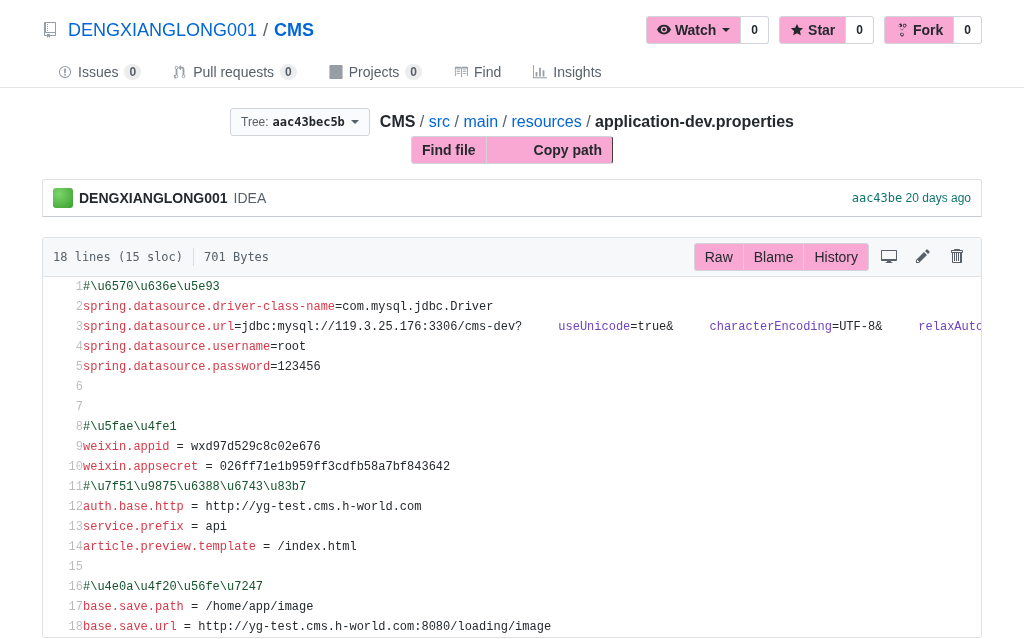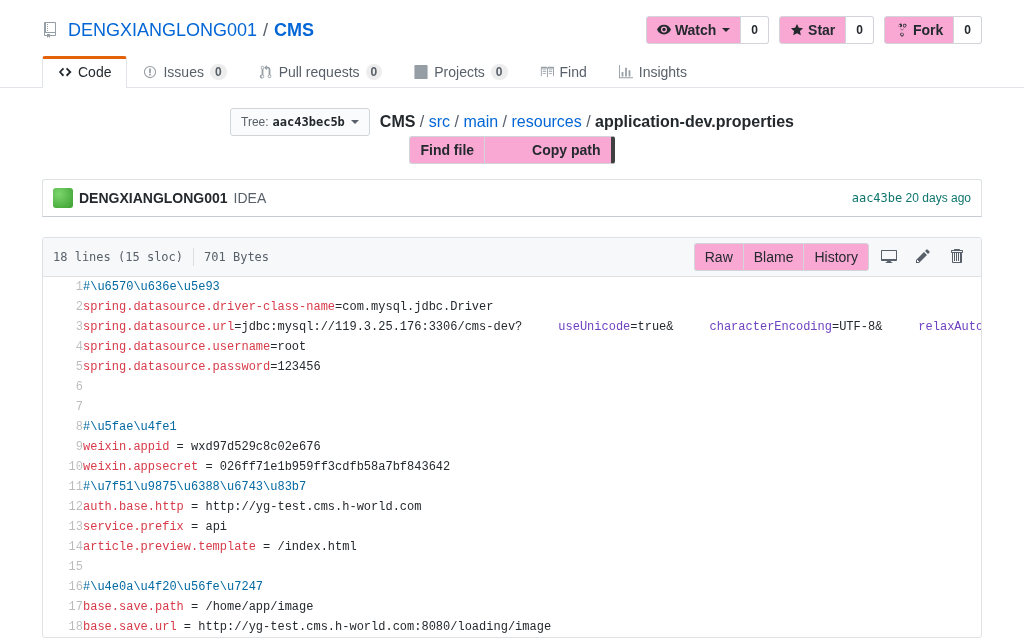--- a/index.html
+++ b/index.html
@@ -35,21 +35,21 @@
   .file-nav { display: flex; align-items: center; justify-content: space-between; margin-top: 20px; margin-bottom: 15px; flex-direction: column; }
   .file-nav-left { display: flex; align-items: center; gap: 10px; }
   .branch-btn { display: inline-flex; align-items: center; gap: 4px; padding: 6px 10px; font-size: 12px; color: #586069; background: #fafbfc; border: 1px solid #d1d5da; border-radius: 3px; cursor: pointer; }
   .branch-btn strong { color: #24292e; font-family: SFMono-Regular, Consolas, Menlo, monospace; }
   .breadcrumb { font-size: 16px; color: #586069; }
   .breadcrumb a { color: #0366d6; text-decoration: none; }
   .breadcrumb strong { color: #24292e; font-weight: 600; }
   .file-nav-right { display: flex; }
   .file-nav-right .btn { border-radius: 0; border-right: none; }
   .file-nav-right .btn:first-child { border-radius: 3px 0 0 3px; }
-  .file-nav-right .btn:last-child { border-radius: 0 3px 3px 0; border-right: 4px solid #404040; padding-left: 47px; }
+  .file-nav-right .btn:last-child { border-radius: 0 3px 3px 0; border-right: 1px solid #404040; padding-left: 47px; }
 
   .commit-tease { border: 1px solid #dfe2e5; border-bottom-color: #c6cbd1; border-radius: 3px 3px 0 0; background: #fff; }
   .commit-tease-row { display: flex; align-items: center; justify-content: space-between; padding: 8px 10px; }
   .commit-author { display: flex; align-items: center; gap: 6px; }
   .avatar { width: 20px; height: 20px; border-radius: 3px; background: radial-gradient(circle at 30% 30%, #7bd66c, #3a9e2e); }
   .commit-author strong { color: #24292e; }
   .commit-author span { color: #586069; }
   .commit-meta { color: #0f766e; font-size: 12px; }
   .commit-meta .sha { font-family: SFMono-Regular, Consolas, Menlo, monospace; }
   .contributors { padding: 8px 10px; color: #586069; border-top: 1px solid #dfe2e5; background: #f6f8fa; border-radius: 0 0 3px 3px; }
@@ -65,21 +65,21 @@
   .file-actions .btn-sm-group .btn:first-child { border-radius: 3px 0 0 3px; }
   .file-actions .btn-sm-group .btn:last-child { border-radius: 0 3px 3px 0; border-right: 1px solid #d1d5da; }
   .icon-btn { padding: 4px 6px; cursor: pointer; color: #586069; border: none; background: none; }
   .icon-btn svg { fill: #586069; width: 16px; height: 16px; }
 
   .blob-wrapper { overflow-x: auto; }
   .blob { font-family: SFMono-Regular, Consolas, "Liberation Mono", Menlo, monospace; font-size: 12px; line-height: 20px; tab-size: 4; border-collapse: collapse; width: 100%; }
   .blob td { padding: 0; vertical-align: top; }
   .blob-num { width: 40px; min-width: 40px; text-align: right; color: rgba(27,31,35,0.3); padding: 0 10px; user-select: none; }
   .blob-code { padding: 0 10px; white-space: pre; color: #24292e; }
-  .pl-c { color: #0369a1; margin-top: 37px; }
+  .pl-c { color: #14532d; margin-top: 37px; }
   .pl-k { color: #d73a49; }
   .pl-e { color: #6f42c1; margin-left: 36px; }
 </style>
 </head>
 <body>
 
 <div class="repohead">
   <div class="container">
     <div class="repo-title-row">
       <div class="repo-title">
@@ -115,26 +115,20 @@
             <svg viewBox="0 0 10 16">
                 <path d="M8 1a1.99 1.99 0 00-1 3.72V6L5 8 3 6V4.72A2 2 0 102 1a2 2 0 001 3.72V6.5l2 2v2.78A2 2 0 106 15a2 2 0 00-1-3.72V8.5l2-2V4.72A2 2 0 108 1zM2 4.2a1.2 1.2 0 110-2.4 1.2 1.2 0 010 2.4zm3 10a1.2 1.2 0 110-2.4 1.2 1.2 0 010 2.4zm3-10a1.2 1.2 0 110-2.4 1.2 1.2 0 010 2.4z"></path>
               </svg>
             <span>Fork</span>
           </button>
           <a class="social-count">0</a>
         </div>
       </div>
     </div>
     <nav class="reponav">
-      <a class="reponav-item selected">
-        <svg viewBox="0 0 14 16">
-            <path d="M9.5 3L8 4.5 11.5 8 8 11.5 9.5 13l5-5-5-5zM4.5 3L0 8l4.5 5L6 11.5 2.5 8 6 4.5 4.5 3z"></path>
-          </svg>
-        <span>Code</span>
-      </a>
       <a class="reponav-item">
         <svg viewBox="0 0 14 16">
             <path d="M7 2.3c3.14 0 5.7 2.56 5.7 5.7s-2.56 5.7-5.7 5.7A5.71 5.71 0 011.3 8c0-3.14 2.56-5.7 5.7-5.7zM7 1a7 7 0 100 14A7 7 0 007 1zm1 3H6v5h2V4zm0 6H6v2h2v-2z"></path>
           </svg>
         <span>Issues</span>
         <span class="counter">0</span>
       </a>
       <a class="reponav-item">
         <svg viewBox="0 0 12 16">
             <path d="M11 11.28V5c-.03-.78-.34-1.47-.94-2.06C9.46 2.35 8.78 2.03 8 2H7V0L4 3l3 3V4h1c.27 0 .48.11.69.31.21.2.3.42.31.69v6.28A2 2 0 1011 11.28zM10 14.2a1.2 1.2 0 110-2.4 1.2 1.2 0 010 2.4zM4 3a2 2 0 10-3 1.72v6.56A2 2 0 102 15a2 2 0 001-3.72V4.72A2 2 0 004 3zM2 14.2a1.2 1.2 0 110-2.4 1.2 1.2 0 010 2.4zm0-10a1.2 1.2 0 110-2.4 1.2 1.2 0 010 2.4z"></path>

